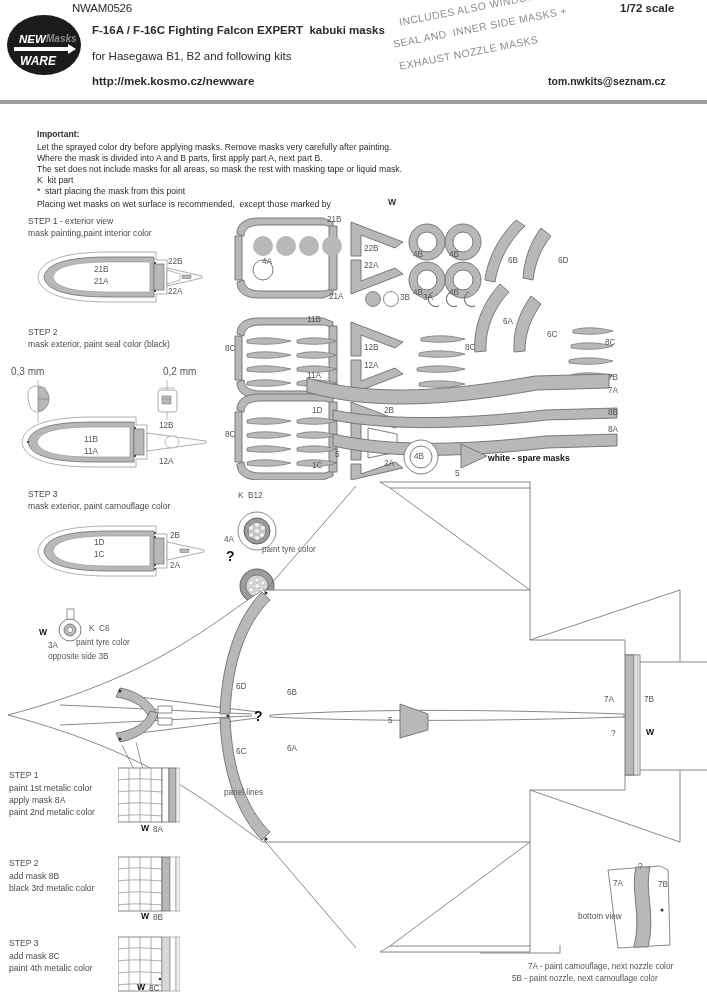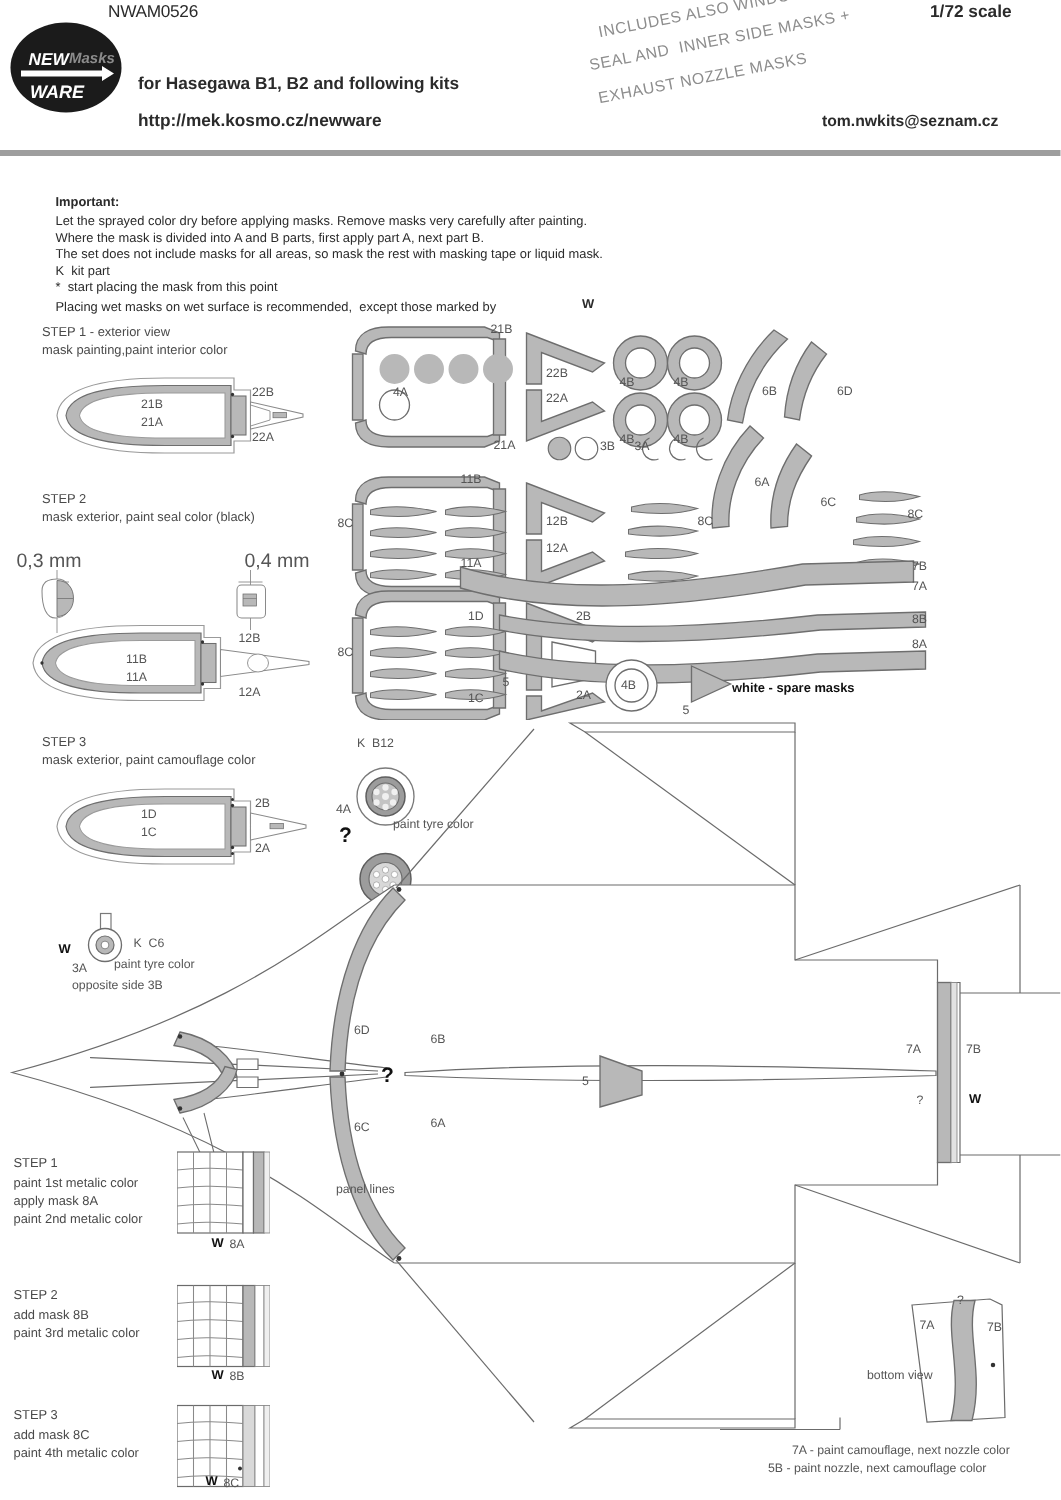--- a/index.html
+++ b/index.html
@@ -7,51 +7,52 @@
        font-family:"Liberation Sans",sans-serif;color:#2b2b2b;}
   .sheet{position:absolute;inset:0;width:707px;height:1000px;}
   .abs{position:absolute;}
   svg{display:block;}
   .txt{position:absolute;white-space:pre;line-height:1.18;}
   
   #header{position:absolute;left:0;top:0;width:707px;height:100px;}
   #hdr-code{left:72px;top:2px;font-size:11.5px;font-weight:normal;letter-spacing:-0.2px;}
   #hdr-scale{left:620px;top:2px;font-size:11.5px;font-weight:bold;}
   #hdr-l1{left:92px;top:24px;font-size:11.5px;font-weight:bold;}
-  #hdr-l2{left:92px;top:50px;font-size:11.5px;font-weight:bold;}
+  #hdr-l2{left:92px;top:50px;font-size:11.5px;font-weight:normal;}
   #hdr-l3{left:92px;top:75px;font-size:11.5px;font-weight:bold;}
   #hdr-mail{left:548px;top:75px;font-size:10.5px;font-weight:bold;}
   .diag{font-size:10.5px;color:#8d8d8d;font-weight:normal;
         transform:rotate(-11deg);transform-origin:0 0;letter-spacing:.4px;}
   #rule{left:0;top:100px;width:707px;height:4px;background:#9e9e9e;}
   
   .imp-h{font-size:8.6px;font-weight:bold;}
   .imp{font-size:8.6px;}
   .step-t{font-size:8.6px;color:#4a4a4a;}
   .lbl{font-size:8.2px;color:#555;}
   .lbl-b{font-size:8.6px;font-weight:bold;color:#111;}
-  .mm{font-size:13px;color:#555;}
+  .mm{font-size:10px;color:#555;}
 </style>
 </head>
 <body>
 
 <div class="sheet">
 
   <div id="header">
 
     <svg class="abs" style="left:6px;top:14px;" width="76" height="62">
       <ellipse cx="38" cy="31" rx="37" ry="30" fill="#1b1b1b"></ellipse>
       <text x="13" y="29" font-family="Liberation Sans, sans-serif" font-size="11.5" font-weight="bold" font-style="italic" fill="#ffffff">NEW</text>
       <text x="40" y="28" font-family="Liberation Sans, sans-serif" font-size="10" font-weight="bold" font-style="italic" fill="#8c8c8c">Masks</text>
       <path d="M8 33 L62 33 L62 30 L70 35 L62 40 L62 37 L8 37 Z" fill="#ffffff"></path>
       <text x="14" y="51" font-family="Liberation Sans, sans-serif" font-size="12" font-weight="bold" font-style="italic" fill="#ffffff">WARE</text>
     </svg>
 
     <div class="txt" id="hdr-code">NWAM0526</div>
     <div class="txt" id="hdr-scale">1/72 scale</div>
+    <div class="txt" id="hdr-l1">F-16A / F-16C Fighting Falcon EXPERT  kabuki masks</div>
     <div class="txt" id="hdr-l2">for Hasegawa B1, B2 and following kits</div>
     <div class="txt" id="hdr-l3">http://mek.kosmo.cz/newware</div>
     <div class="txt" id="hdr-mail">tom.nwkits@seznam.cz</div>
 
     <div class="txt diag" style="left:398px;top:16px;">INCLUDES ALSO WINDOWS</div>
     <div class="txt diag" style="left:392px;top:38px;">SEAL AND  INNER SIDE MASKS +</div>
     <div class="txt diag" style="left:398px;top:60px;">EXHAUST NOZZLE MASKS</div>
 
     <div class="abs" id="rule"></div>
   </div>
@@ -84,21 +85,21 @@
     <div class="txt lbl" style="left:94px;top:265px;">21B</div>
     <div class="txt lbl" style="left:94px;top:277px;">21A</div>
     <div class="txt lbl" style="left:168px;top:257px;">22B</div>
     <div class="txt lbl" style="left:168px;top:287px;">22A</div>
   </div>
 
   <div>
     <div class="txt step-t" style="left:28px;top:327px;">STEP 2</div>
     <div class="txt step-t" style="left:28px;top:339px;">mask exterior, paint seal color (black)</div>
     <div class="txt mm" style="left:11px;top:366px;">0,3 mm</div>
-    <div class="txt mm" style="left:163px;top:366px;">0,4 mm</div>
+    <div class="txt mm" style="left:163px;top:366px;">0,2 mm</div>
 
     <svg class="abs" style="left:16px;top:378px;" width="195" height="92">
 
       <line x1="22" y1="2" x2="22" y2="44" stroke="#8a8a8a" stroke-width="0.6"></line>
       <line x1="14" y1="10" x2="30" y2="10" stroke="#8a8a8a" stroke-width="0.6"></line>
       <path d="M12 16 C12 9, 18 8, 22 8 C28 8, 32 13, 32 21 C32 29, 27 34, 21 34 C15 34, 12 27, 12 16 Z" fill="#ffffff" stroke="#8a8a8a" stroke-width="0.7"></path>
       <path d="M22 9 C29 9, 33 14, 33 21 C33 28, 28 33, 22 33 Z" fill="#b8b8b8" stroke="#6e6e6e" stroke-width="0.6"></path>
       <line x1="22" y1="21" x2="33" y2="21" stroke="#6e6e6e" stroke-width="0.5"></line>
 
       <line x1="151" y1="2" x2="151" y2="42" stroke="#8a8a8a" stroke-width="0.6"></line>
@@ -462,21 +463,21 @@
       <rect x="51" y="2" width="7" height="54" fill="#b8b8b8" stroke="#6e6e6e" stroke-width="0.8"></rect>
       <rect x="58" y="2" width="4" height="54" fill="#efefef" stroke="#8a8a8a" stroke-width="0.6"></rect>
     </svg>
     <div class="txt lbl-b" style="left:141px;top:823px;">W</div>
     <div class="txt lbl" style="left:153px;top:825px;">8A</div>
   </div>
 
   <div>
     <div class="txt step-t" style="left:9px;top:858px;">STEP 2</div>
     <div class="txt step-t" style="left:9px;top:871px;">add mask 8B</div>
-    <div class="txt step-t" style="left:9px;top:883px;">paint 3rd metalic color</div>
+    <div class="txt step-t" style="left:9px;top:883px;">black 3rd metalic color</div>
     <svg class="abs" style="left:118px;top:855px;" width="62" height="60">
       <rect x="0" y="2" width="44" height="54" fill="#ffffff" stroke="#6b6b6b" stroke-width="0.8"></rect>
       <g stroke="#8a8a8a" stroke-width="0.7" fill="none">
         <path d="M0 14 C16 12, 30 13, 44 14"></path>
           <path d="M0 26 C16 24, 30 25, 44 26"></path>
         <path d="M0 38 C16 36, 30 37, 44 38"></path>
           <path d="M0 50 C16 48, 30 49, 44 50"></path>
         <line x1="11" y1="2" x2="11" y2="56"></line>
           <line x1="22" y1="2" x2="22" y2="56"></line>
           <line x1="33" y1="2" x2="33" y2="56"></line>

